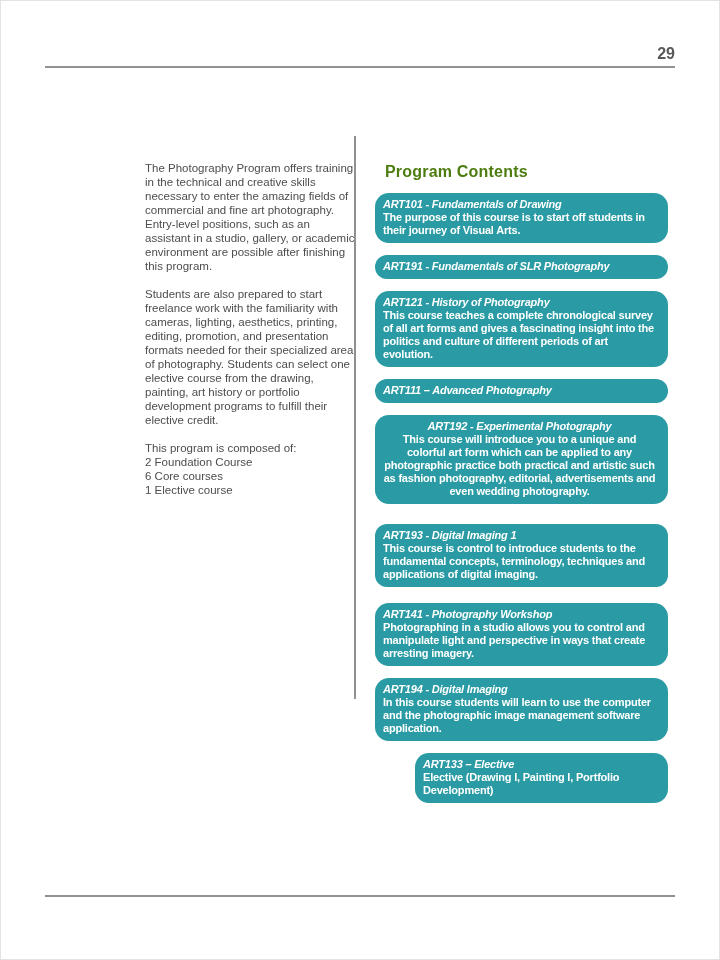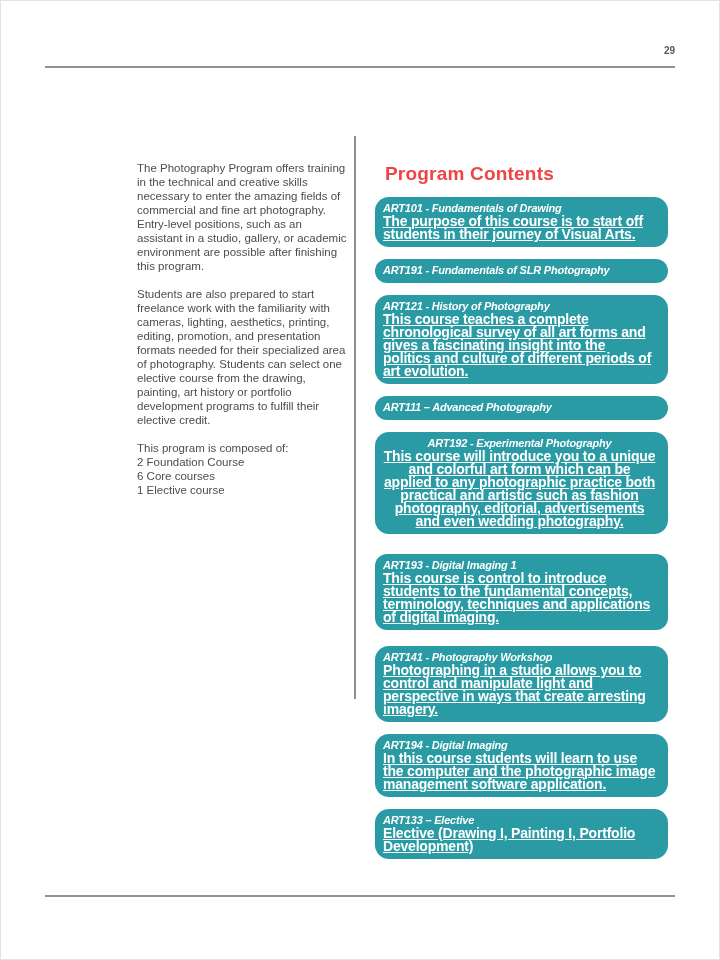--- a/index.html
+++ b/index.html
@@ -10,36 +10,36 @@
     height: 960px;
     background: #ffffff;
     font-family: "Liberation Sans", sans-serif;
     overflow: hidden;
     box-shadow: inset 0 0 0 1px #e3e3e3;
   }
   .page-number {
     position: absolute;
     top: 45px;
     right: 45px;
-    font-size: 10px;
+    font-size: 16px;
     font-weight: bold;
     color: #57585a;
   }
   .rule {
     position: absolute;
     left: 45px;
     right: 45px;
     height: 2px;
     background: #929292;
   }
   .top-rule { top: 66px; }
   .bottom-rule { top: 895px; }
   .left-col {
     position: absolute;
-    left: 137px;
+    left: 145px;
     top: 161px;
     width: 210px;
     font-size: 11.5px;
     line-height: 14px;
     color: #4d4d4d;
   }
   .left-col p { margin: 0 0 14px 0; }
   .composition div { margin: 0; }
   .divider {
     position: absolute;
@@ -50,47 +50,46 @@
     background: #909090;
   }
   .right-col {
     position: absolute;
     left: 375px;
     top: 163px;
     width: 293px;
   }
   .heading {
     margin: 0 0 12px 10px;
-    font-size: 19px;
+    font-size: 16px;
     font-weight: bold;
-    color: #ef4444;
+    color: #4d7c0f;
     letter-spacing: 0.2px;
   }
   .card {
     background: #2a9ba4;
     border-radius: 14px;
     padding: 5px 12px 6px 8px;
     margin-bottom: 12px;
     color: #ffffff;
     letter-spacing: -0.2px;
   }
   .card:nth-child(5) { margin-bottom: 20px; text-align: center; }
   .card:nth-child(6) { margin-bottom: 16px; border-radius: 12px; }
-  .card:last-child { margin-bottom: 0; }
+  .card:last-child { margin-bottom: 0; margin-left: 40px; }
   .card-title {
     font-size: 11px;
     line-height: 13px;
     font-weight: bold;
     font-style: italic;
   }
   .card-desc {
-    font-size: 14px;
+    font-size: 11px;
     line-height: 13px;
     font-weight: bold;
-    text-decoration: underline;
   }
 </style>
 </head>
 <body>
 
 <div class="page">
 
   <div class="page-number">29</div>
   <div class="rule top-rule"></div>
 

